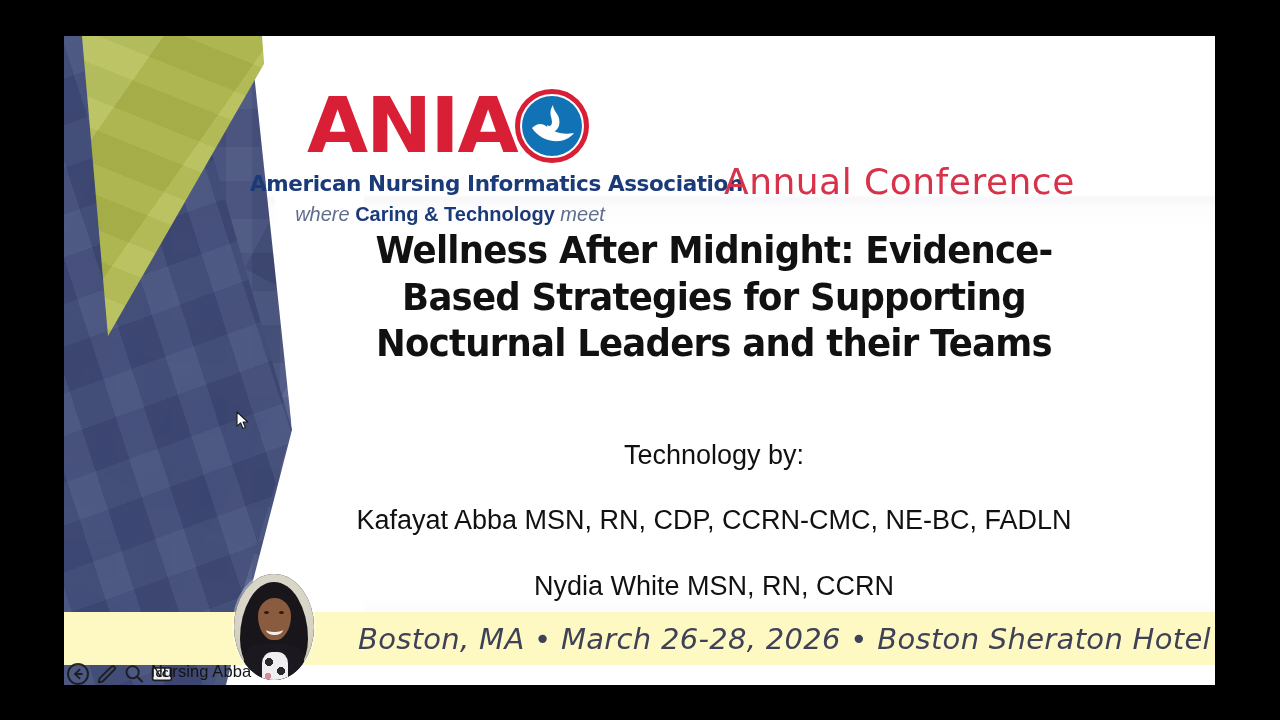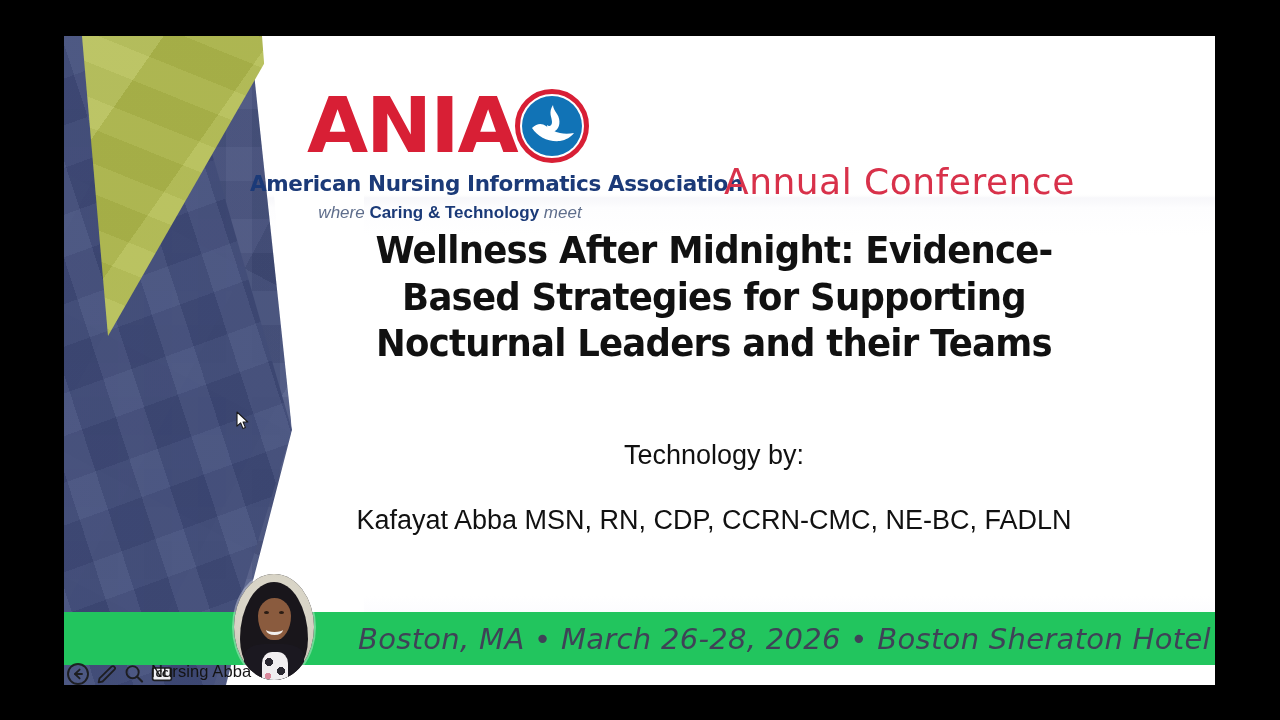--- a/index.html
+++ b/index.html
@@ -163,21 +163,21 @@
   .ania-name {
     font-family: "DejaVu Sans", sans-serif;
     font-size: 21.5px;
     font-weight: 700;
     color: #1b3a78;
     letter-spacing: -0.4px;
     margin-top: 4px;
     white-space: nowrap;
   }
   .ania-tag {
-    font-size: 17px;
+    font-size: 20px;
     color: #5f6e8c;
     font-style: italic;
     margin-top: 7px;
     white-space: nowrap;
   }
   .ania-tag b {
     font-style: normal;
     font-weight: 700;
     color: #1b3a78;
   }
@@ -232,21 +232,21 @@
     margin-top: 26px;
   }
 
   
   .footer-bar {
     position: absolute;
     left: 0;
     bottom: 20px;
     width: 1151px;
     height: 53px;
-    background: #22c55e;
+    background: #fef9c3;
     display: flex;
     align-items: center;
     margin-top: 36px;
   }
   .footer-text {
     margin-left: 294px;
     font-family: "DejaVu Sans", sans-serif;
     font-size: 29px;
     color: #3f4257;
     font-style: italic;
@@ -403,20 +403,21 @@
       </div>
 
       <div class="annual-conf">Annual Conference</div>
     </div>
 
     <div class="title">Wellness After Midnight: Evidence-Based Strategies for Supporting Nocturnal Leaders and their Teams</div>
 
     <div class="presented">
       <div class="lead">Technology by:</div>
       <div class="name">Kafayat Abba MSN, RN, CDP, CCRN-CMC, NE-BC, FADLN</div>
+      <div class="name">Nydia White MSN, RN, CCRN</div>
     </div>
 
     <div class="footer-bar">
       <div class="footer-text">Boston, MA  •  March 26-28, 2026  •  Boston Sheraton Hotel</div>
     </div>
 
     <div class="avatar">
       <div class="backdrop"></div>
       <div class="hair"></div>
       <div class="face"></div>

